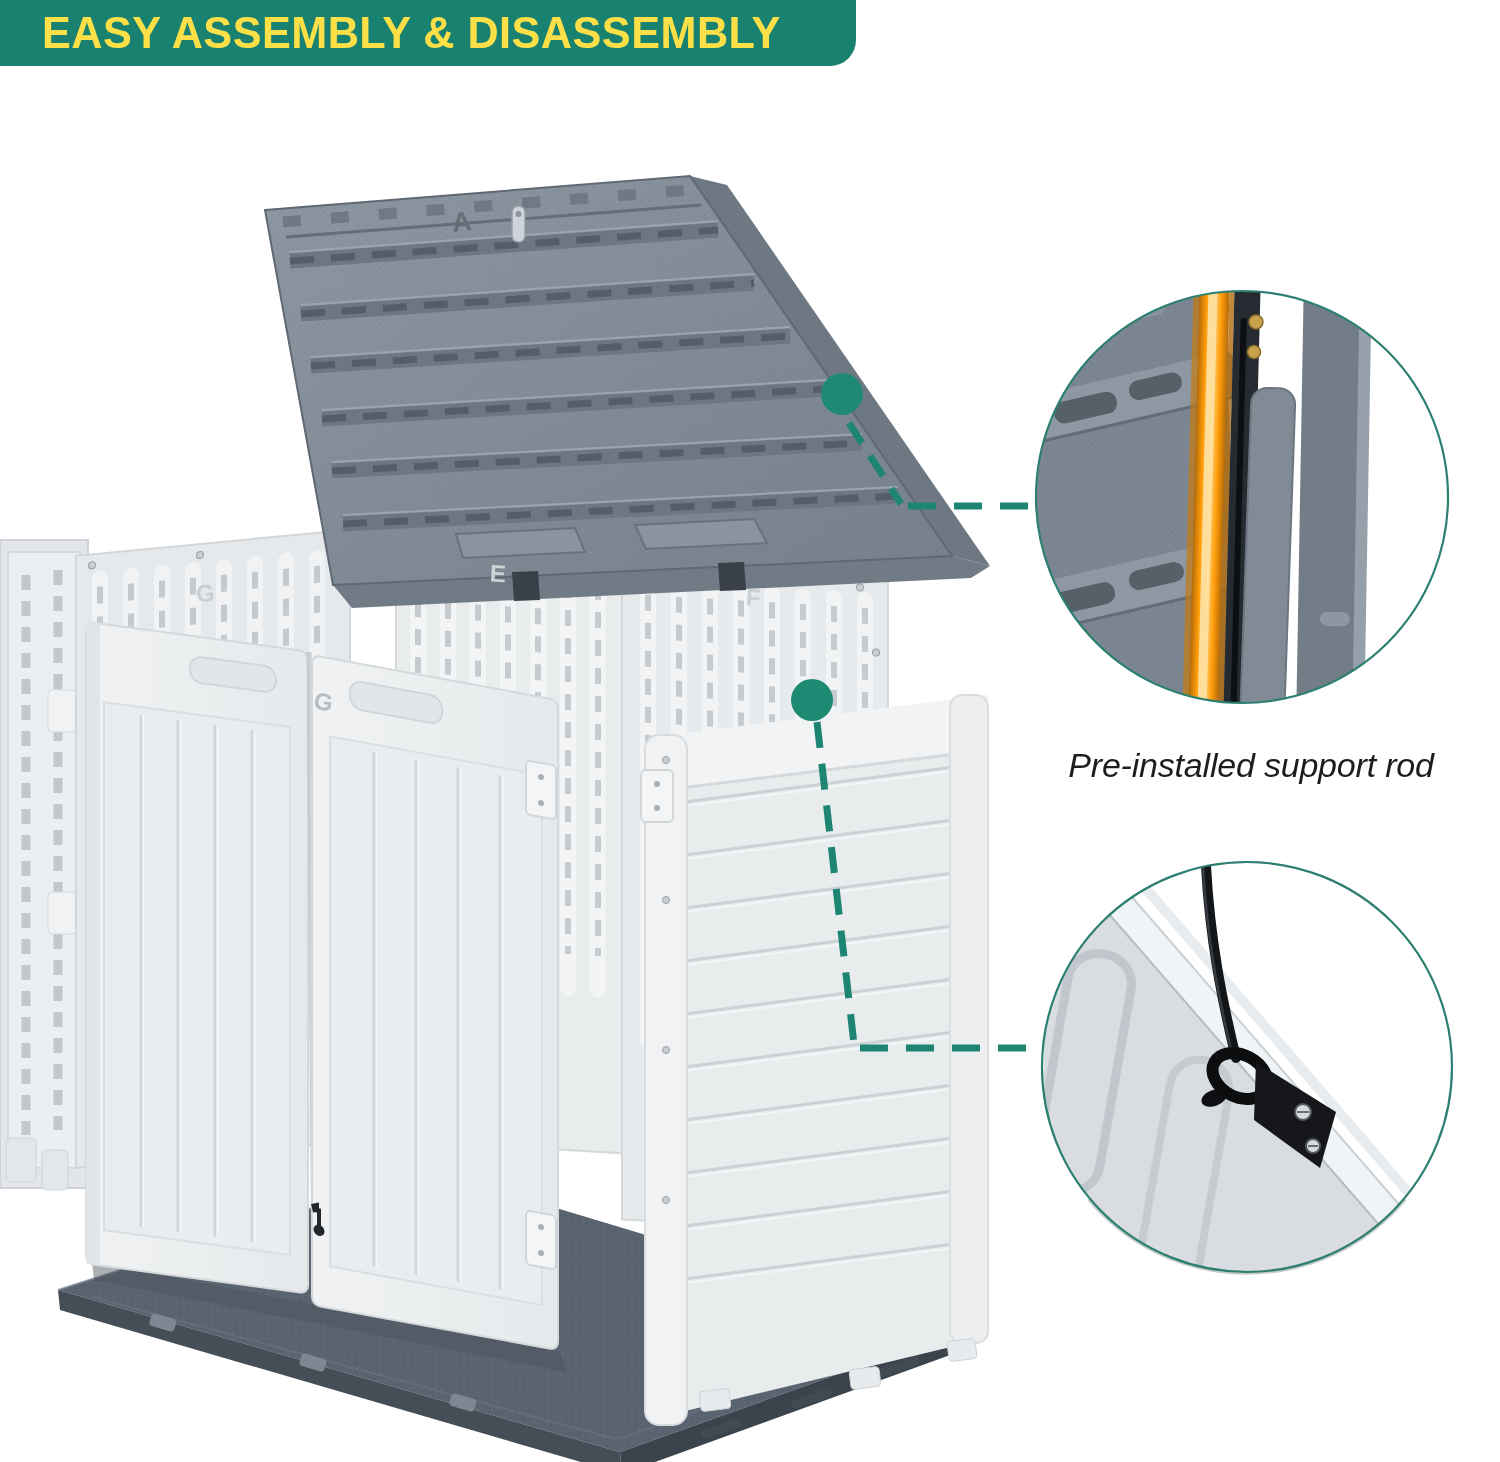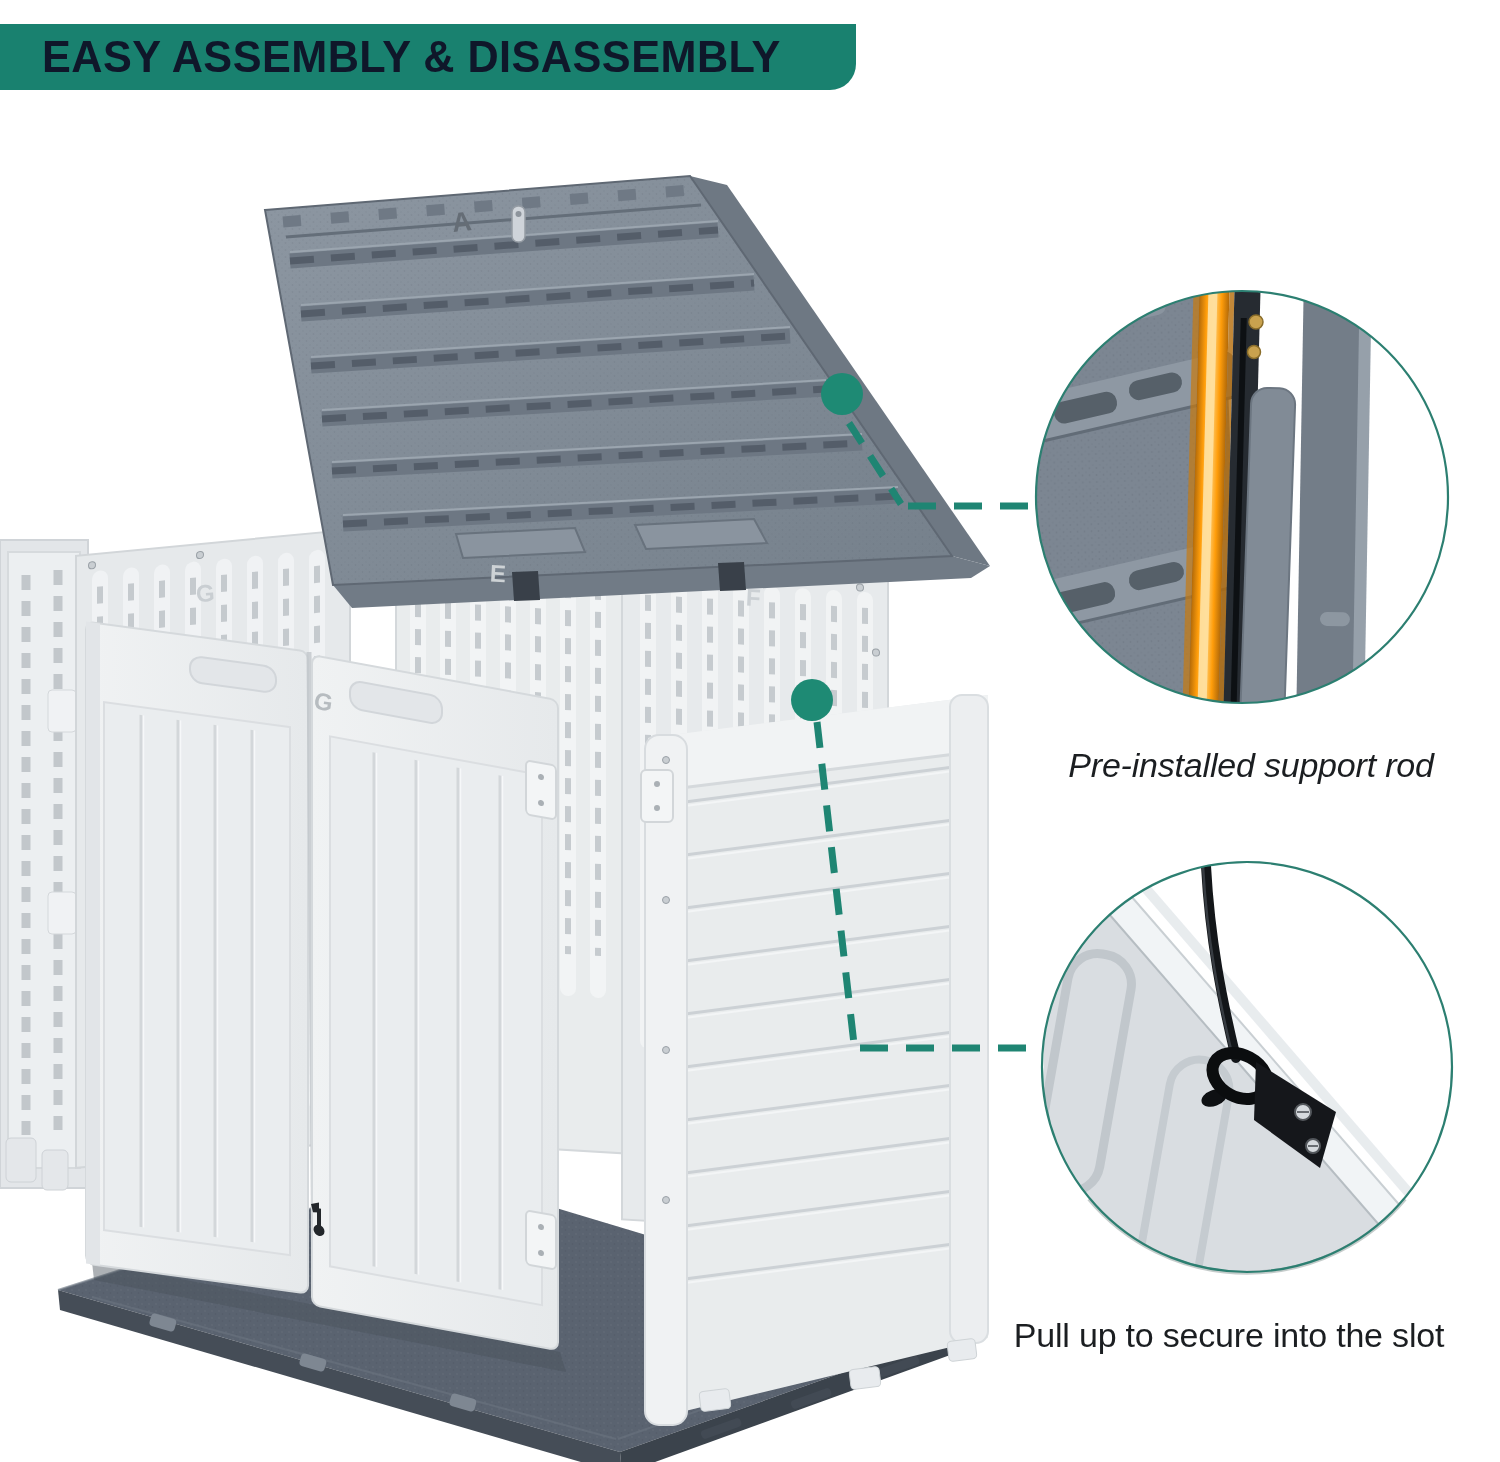--- a/index.html
+++ b/index.html
@@ -411,19 +411,18 @@
       <circle cx="1247" cy="1067" r="205" fill="none" stroke="#2c7f71" stroke-width="2.2"></circle>
     </g>
 
     <text class="mark" x="452" y="232" font-size="27" font-weight="700" fill="#656d76" transform="rotate(-6 452 222)">A</text>
     <text class="mark" x="196" y="602" font-size="24" font-weight="700" fill="#c9ced2" transform="rotate(-4 200 594)">G</text>
     <text class="mark" x="490" y="582" font-size="24" font-weight="700" fill="#cdd2d5" transform="rotate(3 497 574)">E</text>
     <text class="mark" x="746" y="606" font-size="24" font-weight="700" fill="#cbd0d4" transform="rotate(3 753 598)">F</text>
     <text class="mark" x="314" y="710" font-size="24" font-weight="700" fill="#b7bcc0" transform="rotate(8 322 702)">G</text>
   </svg>
 
-  <div class="banner" style="background: rgb(25, 129, 111); color: #0f172a; margin-top: 24px;">
+  <div class="banner" style="background: rgb(25, 129, 111); color: #fde047;">
     <span>EASY ASSEMBLY &amp; DISASSEMBLY</span>
   </div>
 
   <div class="callout-label label-top">Pre-installed support rod</div>
-  <div class="callout-label label-bottom">Pull up to secure into the slot</div>
 </div>
 
 </body></html>

